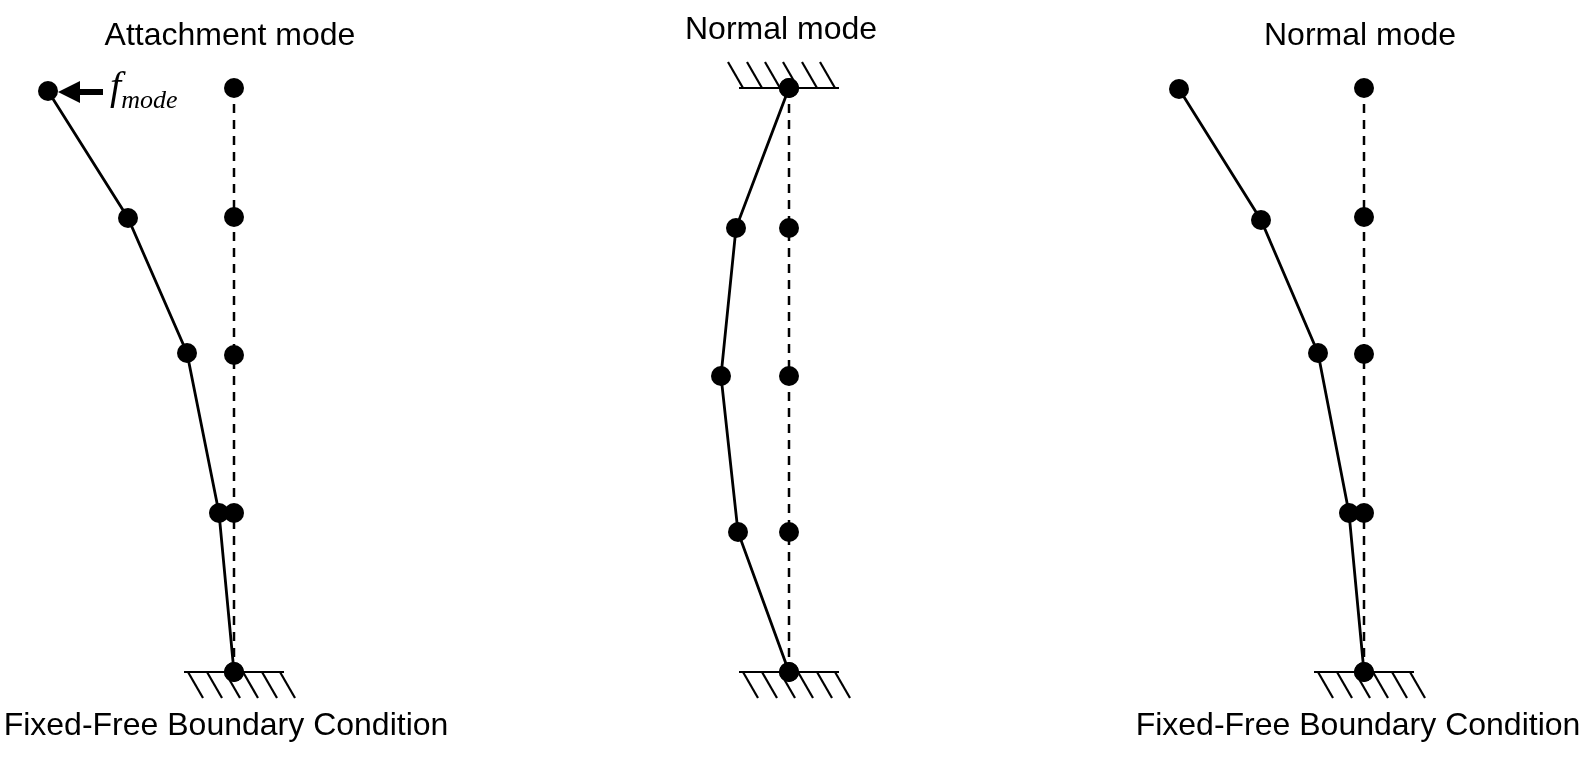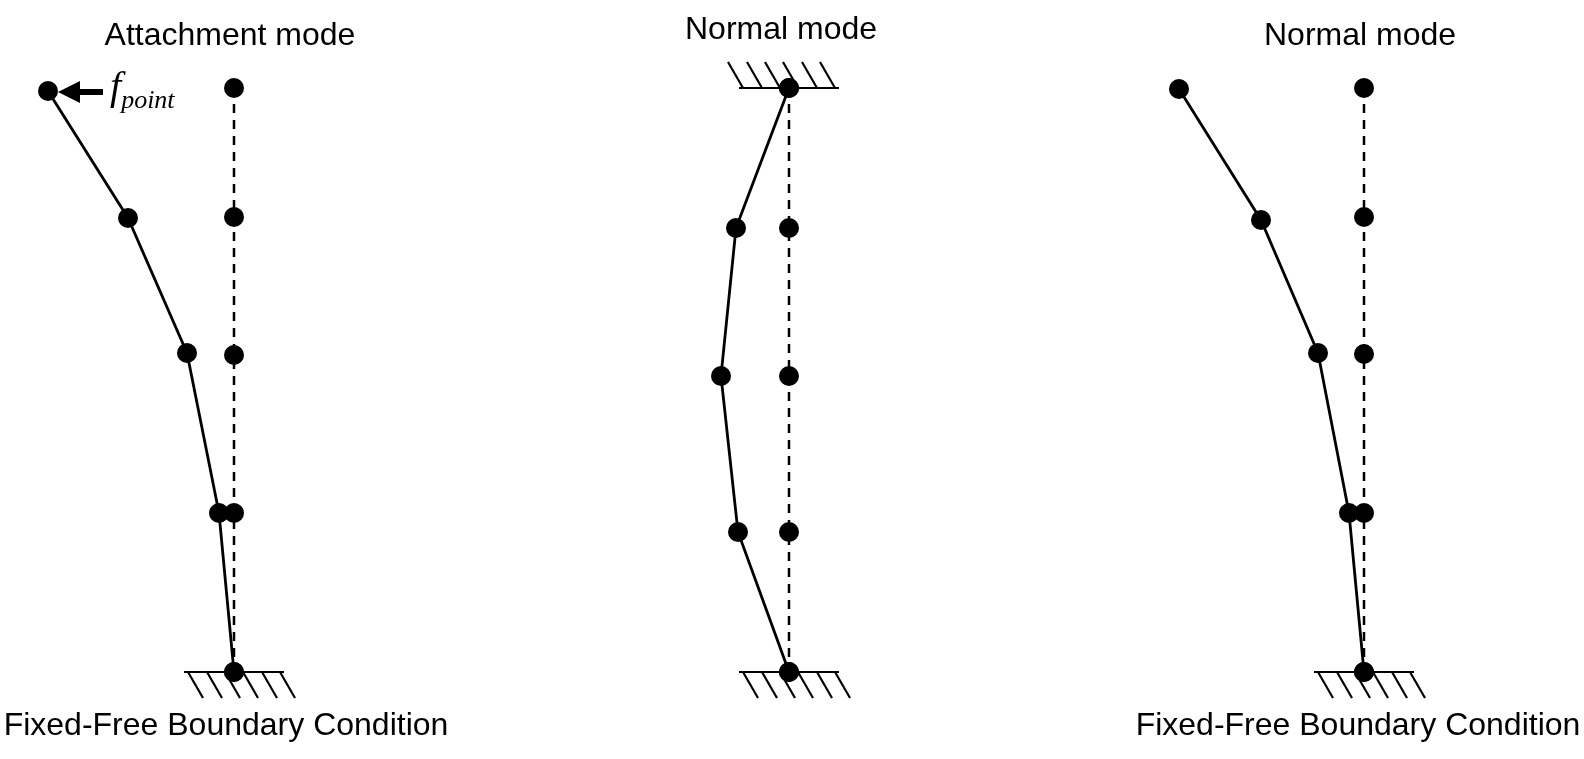--- a/index.html
+++ b/index.html
@@ -113,15 +113,15 @@
       </g>
     </svg>
 
   <div class="panel-title" style="left:230px; top:16px">Attachment mode</div>
   <div class="panel-title" style="left:781px; top:10px">Normal mode</div>
   <div class="panel-title" style="left:1360px; top:16px">Normal mode</div>
 
   <div class="panel-caption" style="left:226px; top:706px">Fixed-Free Boundary Condition</div>
   <div class="panel-caption" style="left:1358px; top:706px">Fixed-Free Boundary Condition</div>
 
-  <div class="force-label" style="left:110px; top:66px"><span class="force-symbol">f</span><sub class="force-sub">point</sub></div>
+  <div class="force-label" style="left:110px; top:66px"><span class="force-symbol">f</span><sub class="force-sub">mode</sub></div>
 
 </div>
 
 </body></html>

